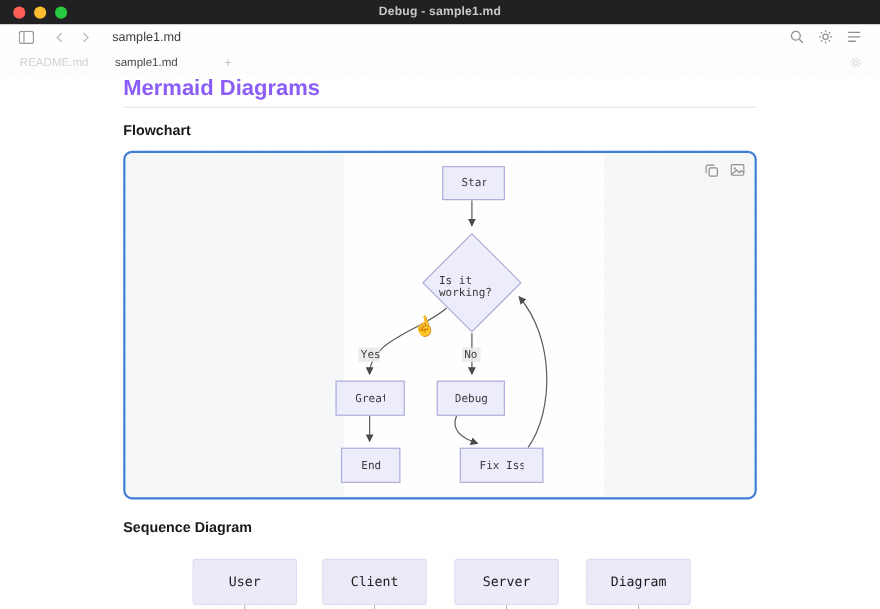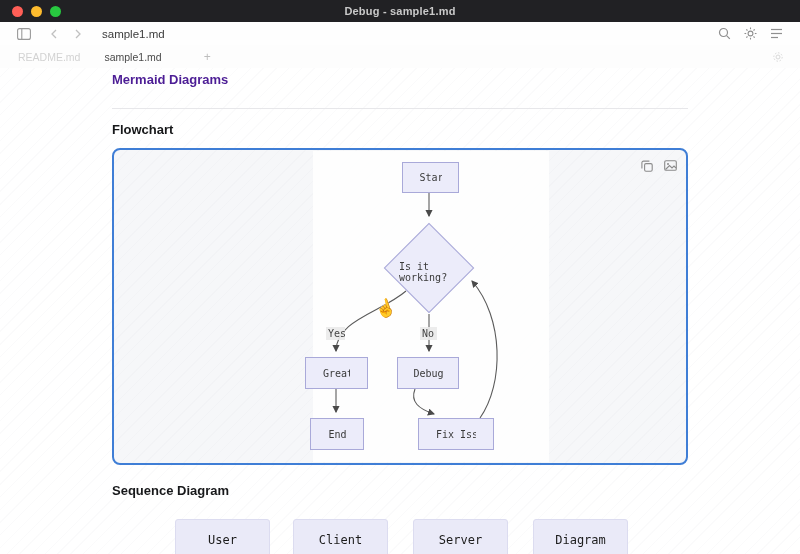--- a/index.html
+++ b/index.html
@@ -36,22 +36,22 @@
   .tabbar { height:23px; background:#fdfdfd; display:flex; align-items:center; padding:0 16px 0 18px; }
   .tab { font-size:10.5px; }
   .tab.ghost { color:#d2d2d2; }
   .tab.active { color:#4a4a4a; margin-left:24px; }
   .tab-new { margin-left:42px; color:#bdbdbd; font-size:12px; line-height:1; }
   .tab-gear { margin-left:auto; color:#d9d9d9; display:flex; align-items:center; }
 
   
   .content { padding:2px 112px 0 112px; }
   .doc-title {
-    font-size:13px; font-weight:bold; color:#4c1d95; line-height:20px;
-    padding-bottom:18px; border-bottom:1px solid #e7e7ea;
+    font-size:20px; font-weight:bold; color:#8b5cf6; line-height:20px;
+    padding-bottom:7px; border-bottom:1px solid #e7e7ea;
   }
   .h-sub { font-size:13px; font-weight:bold; color:#17181a; line-height:16px; }
   .h-flow { margin-top:13px; }
   .h-seq { margin-top:18px; }
 
   
   .panel {
     margin-top:10px; height:317px; border:2px solid #3f7ed6; border-radius:8px;
     background:#f6f7f9; position:relative;
     background-image:repeating-linear-gradient(135deg, rgba(130,130,150,0.03) 0px, rgba(130,130,150,0.03) 1px, transparent 1px, transparent 9px);

